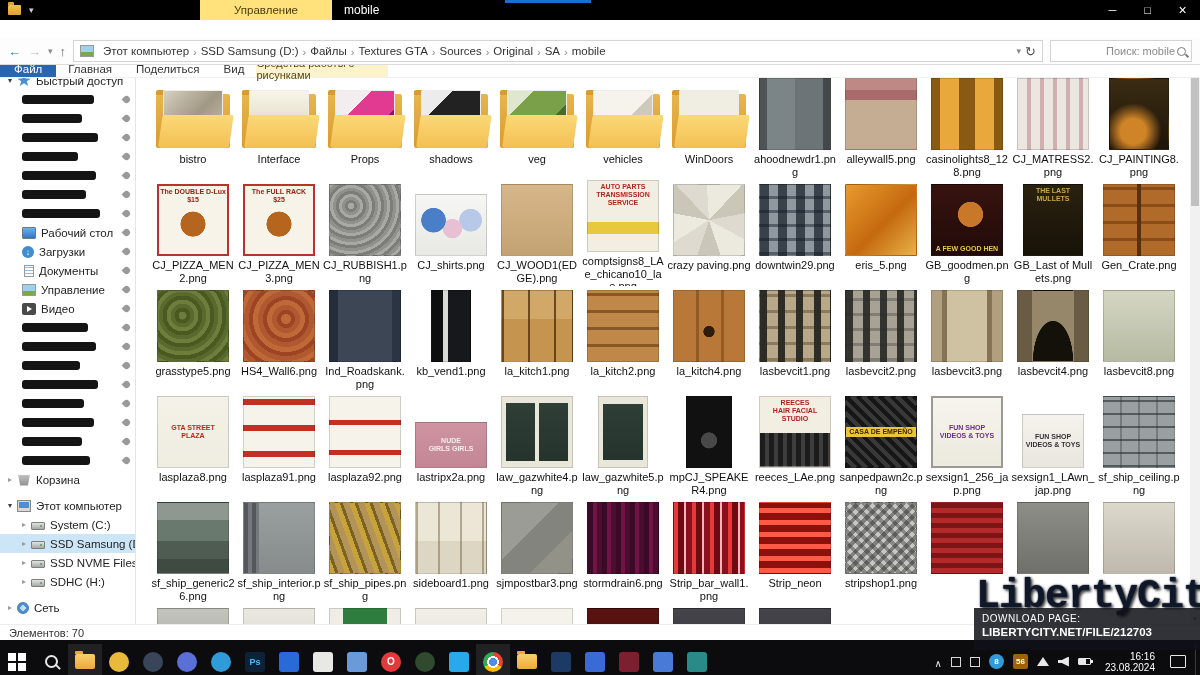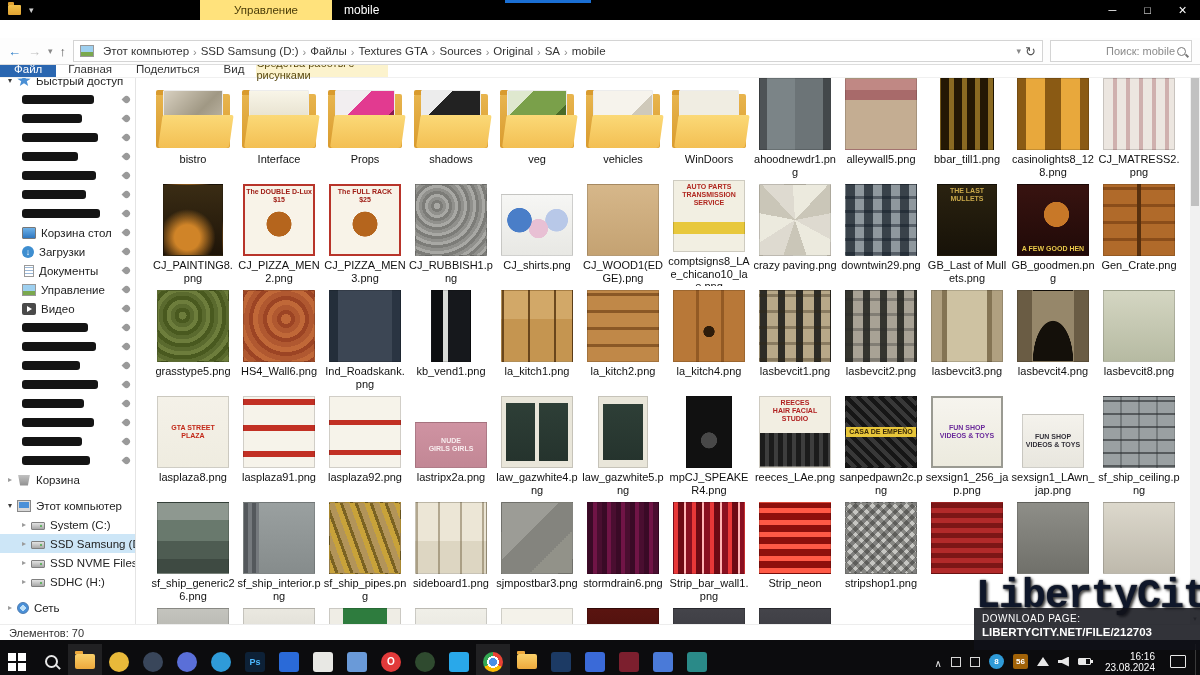--- a/index.html
+++ b/index.html
@@ -234,21 +234,21 @@
       <div class="srow ind">
         <span class="redact" style="width: 64px;"></span>
         <span class="pin"></span>
       </div>
       <div class="srow ind">
         <span class="redact" style="width: 78px;"></span>
         <span class="pin"></span>
       </div>
       <div class="srow ind">
         <span class="ico ico-desktop"></span>
-        <span class="slabel">Корзина стол</span>
+        <span class="slabel">Рабочий стол</span>
         <span class="pin"></span>
       </div>
       <div class="srow ind">
         <span class="ico ico-download"></span>
         <span class="slabel">Загрузки</span>
         <span class="pin"></span>
       </div>
       <div class="srow ind">
         <span class="ico ico-doc"></span>
         <span class="slabel">Документы</span>
@@ -412,26 +412,20 @@
       <div class="label">ahoodnewdr1.png</div>
     </div>
     <div class="cell">
       <div class="thumbwrap">
         <div class="thumb img" style="background: linear-gradient(rgb(192, 136, 132) 0px, rgb(192, 136, 132) 16%, rgb(168, 106, 106) 16%, rgb(168, 106, 106) 30%, rgb(196, 173, 146) 30%);"></div>
       </div>
       <div class="label">alleywall5.png</div>
     </div>
     <div class="cell">
       <div class="thumbwrap">
-        <div class="thumb img" style="background: repeating-linear-gradient(90deg, rgb(36, 24, 4) 0px, rgb(36, 24, 4) 8px, rgb(138, 106, 34) 8px, rgb(138, 106, 34) 13px); width: 54px;"></div>
-      </div>
-      <div class="label">bbar_till1.png</div>
-    </div>
-    <div class="cell">
-      <div class="thumbwrap">
         <div class="thumb img" style="background: linear-gradient(90deg, rgb(138, 90, 20) 0px, rgb(138, 90, 20) 12%, rgb(232, 168, 60) 12%, rgb(232, 168, 60) 38%, rgb(138, 90, 20) 38%, rgb(138, 90, 20) 62%, rgb(232, 168, 60) 62%, rgb(232, 168, 60) 88%, rgb(138, 90, 20) 88%);"></div>
       </div>
       <div class="label">casinolights8_128.png</div>
     </div>
     <div class="cell">
       <div class="thumbwrap">
         <div class="thumb img" style="background: repeating-linear-gradient(90deg, rgb(236, 230, 224) 0px, rgb(236, 230, 224) 9px, rgb(207, 176, 174) 9px, rgb(207, 176, 174) 13px);"></div>
       </div>
       <div class="label">CJ_MATRESS2.png</div>
     </div>
@@ -494,34 +488,40 @@
       <div class="label">crazy paving.png</div>
     </div>
     <div class="cell">
       <div class="thumbwrap">
         <div class="thumb img" style="background: repeating-linear-gradient(0deg, rgba(15, 25, 35, 0.45) 0px, rgba(15, 25, 35, 0.45) 3px, rgba(0, 0, 0, 0) 3px, rgba(0, 0, 0, 0) 14px), repeating-linear-gradient(90deg, rgb(57, 66, 74) 0px, rgb(57, 66, 74) 9px, rgb(143, 152, 158) 9px, rgb(143, 152, 158) 18px);"></div>
       </div>
       <div class="label">downtwin29.png</div>
     </div>
     <div class="cell">
       <div class="thumbwrap">
+        <div class="thumb img" style="background: linear-gradient(135deg, rgb(232, 154, 46), rgb(196, 105, 15) 55%, rgb(232, 179, 74));"></div>
+      </div>
+      <div class="label">eris_5.png</div>
+    </div>
+    <div class="cell">
+      <div class="thumbwrap">
+        <div class="thumb img" style="background: radial-gradient(circle at 55% 42%, rgb(200, 120, 40) 0px, rgb(200, 120, 40) 22%, rgba(0, 0, 0, 0) 23%), linear-gradient(rgb(56, 19, 16), rgb(32, 10, 8));">
+          <div class="ttext bottom" style="color: rgb(232, 200, 74);">A FEW GOOD HEN</div>
+        </div>
+      </div>
+      <div class="label">GB_goodmen.png</div>
+    </div>
+    <div class="cell">
+      <div class="thumbwrap">
         <div class="thumb img" style="background: linear-gradient(rgb(42, 34, 16), rgb(23, 18, 8)); width: 60px;">
           <div class="ttext top" style="color: rgb(201, 168, 74);">THE LAST
 MULLETS</div>
         </div>
       </div>
       <div class="label">GB_Last of Mullets.png</div>
-    </div>
-    <div class="cell">
-      <div class="thumbwrap">
-        <div class="thumb img" style="background: radial-gradient(circle at 55% 42%, rgb(200, 120, 40) 0px, rgb(200, 120, 40) 22%, rgba(0, 0, 0, 0) 23%), linear-gradient(rgb(56, 19, 16), rgb(32, 10, 8));">
-          <div class="ttext bottom" style="color: rgb(232, 200, 74);">A FEW GOOD HEN</div>
-        </div>
-      </div>
-      <div class="label">GB_goodmen.png</div>
     </div>
     <div class="cell">
       <div class="thumbwrap">
         <div class="thumb img" style="background: linear-gradient(90deg, rgba(0, 0, 0, 0) 0px, rgba(0, 0, 0, 0) 47%, rgb(88, 48, 14) 47%, rgb(88, 48, 14) 53%, rgba(0, 0, 0, 0) 53%), repeating-linear-gradient(0deg, rgb(176, 106, 42) 0px, rgb(176, 106, 42) 14px, rgb(138, 77, 26) 14px, rgb(138, 77, 26) 17px);"></div>
       </div>
       <div class="label">Gen_Crate.png</div>
     </div>
     <div class="cell">
       <div class="thumbwrap">
         <div class="thumb img" style="background: repeating-radial-gradient(circle at 35% 35%, rgb(109, 125, 60) 0px, rgb(109, 125, 60) 4px, rgb(73, 89, 31) 4px, rgb(73, 89, 31) 8px, rgb(90, 106, 46) 8px, rgb(90, 106, 46) 12px);"></div>

